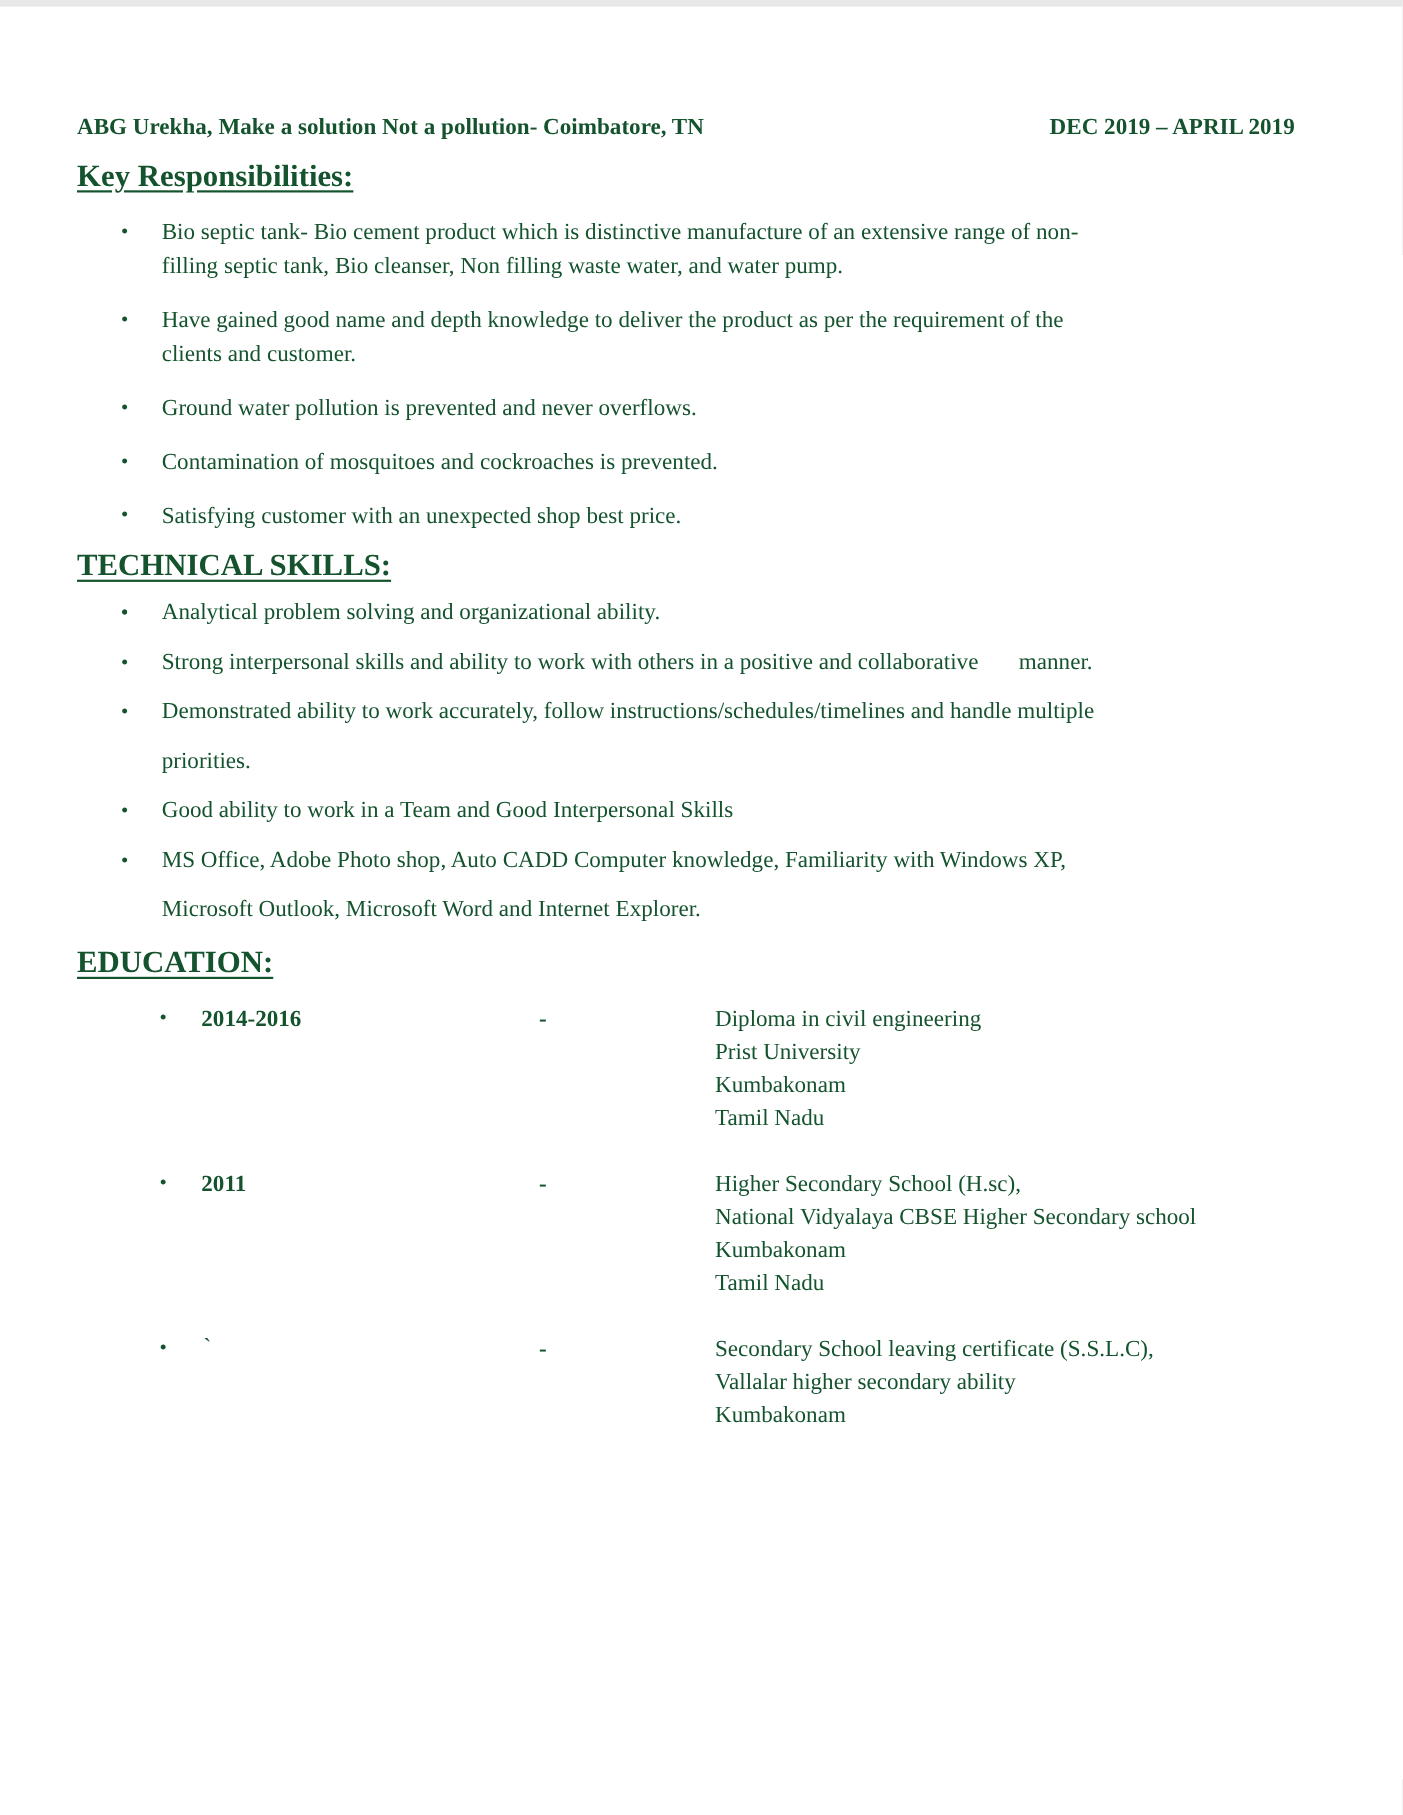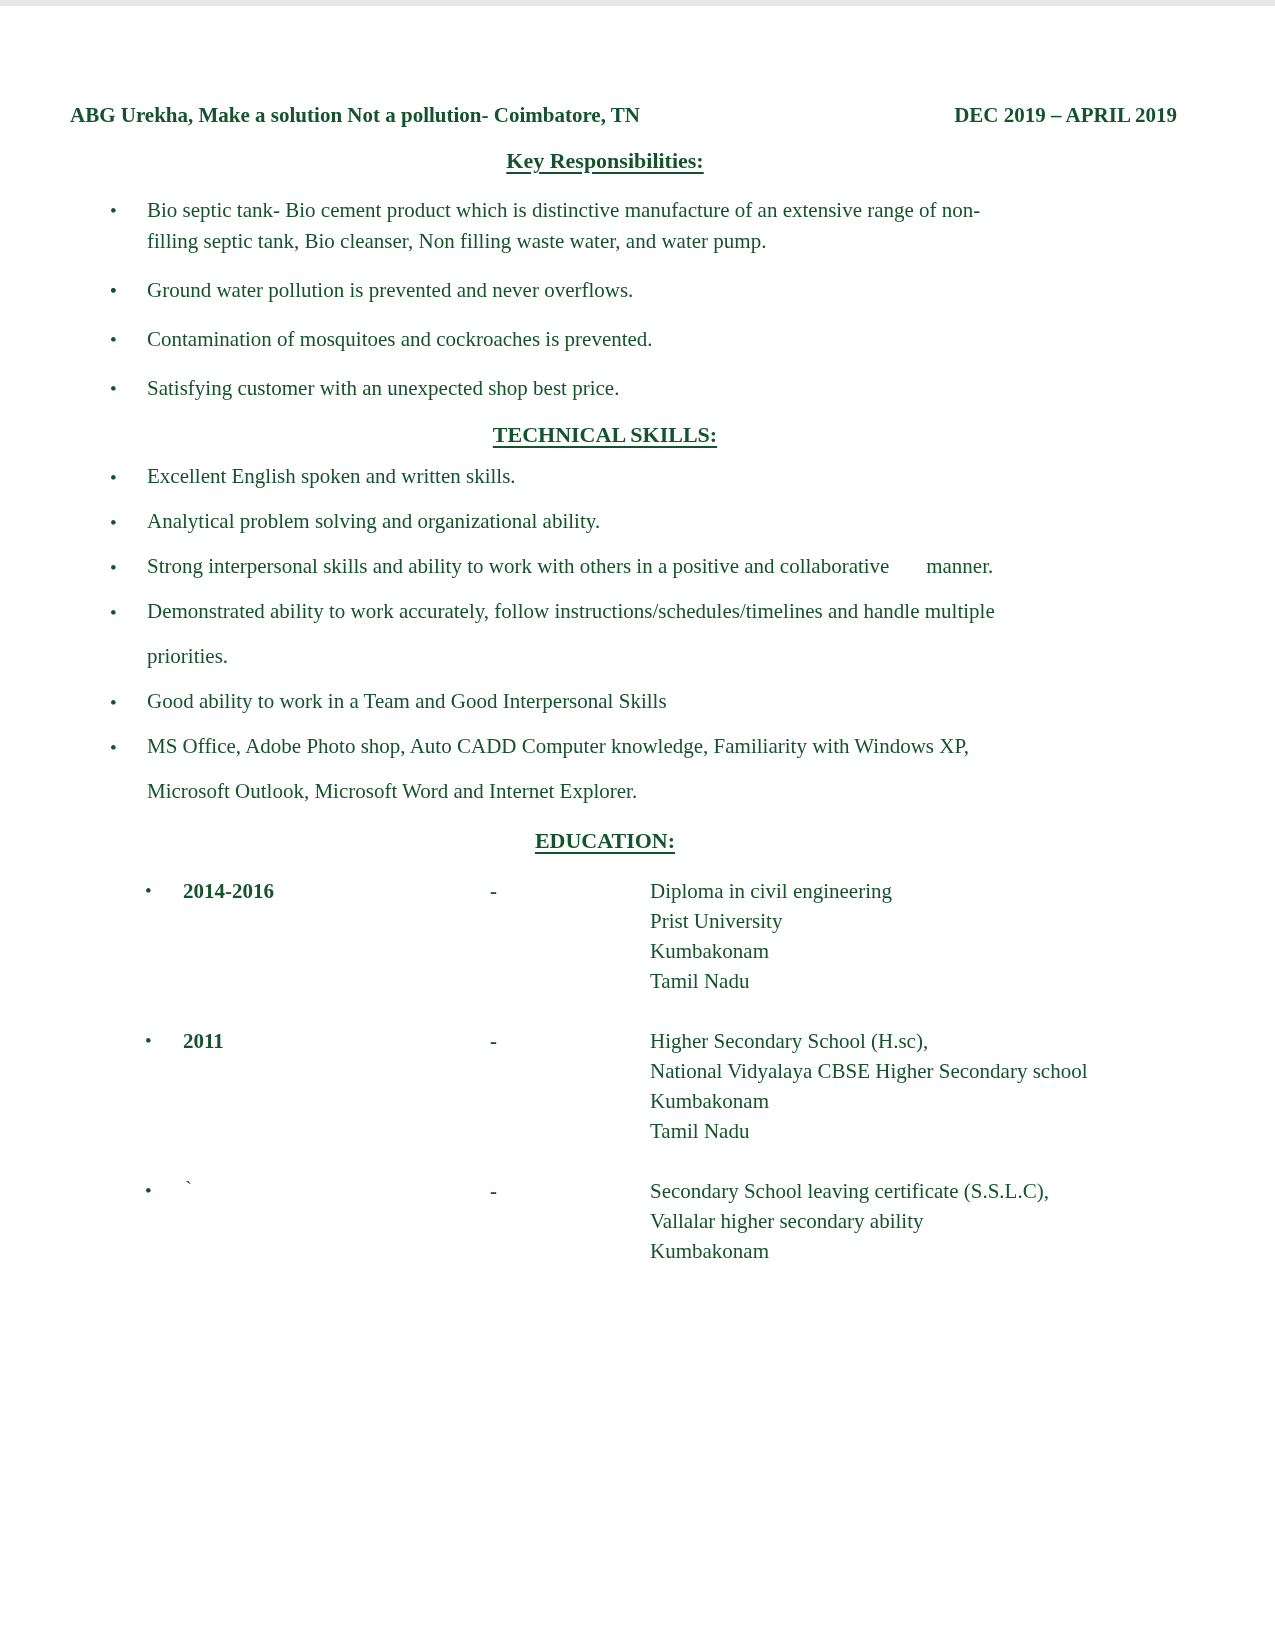--- a/index.html
+++ b/index.html
@@ -22,26 +22,25 @@
     align-items: baseline;
     padding: 0 98px 0 70px;
     font-weight: bold;
     line-height: 26px;
   }
   .content {
     padding: 0 135px 0 70px;
   }
   .heading {
     font-weight: bold;
-    font-size: 22px;
+    font-size: 28px;
     line-height: 26px;
     text-decoration: underline;
     text-underline-offset: 4px;
     margin-top: 20px;
-    text-align: center;
   }
   .heading.tech { margin-top: 16px; }
   .heading.edu-h { margin-top: 14px; text-decoration: underline; }
 
   ul.list {
     list-style: none;
     margin: 21px 0 0 0;
     padding: 0;
   }
   ul.list li {
@@ -94,41 +93,42 @@
     <div class="heading">Key Responsibilities:</div>
 
     <ul class="list kr-list">
       <li>
         <span class="b">•</span>
         <span class="t">Bio septic tank- Bio cement product which is distinctive manufacture of an extensive range of non-
 filling septic tank, Bio cleanser, Non filling waste water, and water pump.</span>
       </li>
       <li>
         <span class="b">•</span>
+        <span class="t">Have gained good name and depth knowledge to deliver the product as per the requirement of the
+clients and customer.</span>
       </li>
       <li>
         <span class="b">•</span>
         <span class="t">Ground water pollution is prevented and never overflows.</span>
       </li>
       <li>
         <span class="b">•</span>
         <span class="t">Contamination of mosquitoes and cockroaches is prevented.</span>
       </li>
       <li>
         <span class="b">•</span>
         <span class="t">Satisfying customer with an unexpected shop best price.</span>
       </li>
     </ul>
 
     <div class="heading tech">TECHNICAL SKILLS:</div>
 
     <ul class="list tech-list">
       <li>
         <span class="b">•</span>
-        <span class="t">Excellent English spoken and written skills.</span>
       </li>
       <li>
         <span class="b">•</span>
         <span class="t">Analytical problem solving and organizational ability.</span>
       </li>
       <li>
         <span class="b">•</span>
         <span class="t">Strong interpersonal skills and ability to work with others in a positive and collaborative&nbsp;&nbsp;&nbsp;&nbsp;&nbsp;&nbsp;&nbsp;manner.</span>
       </li>
       <li>

